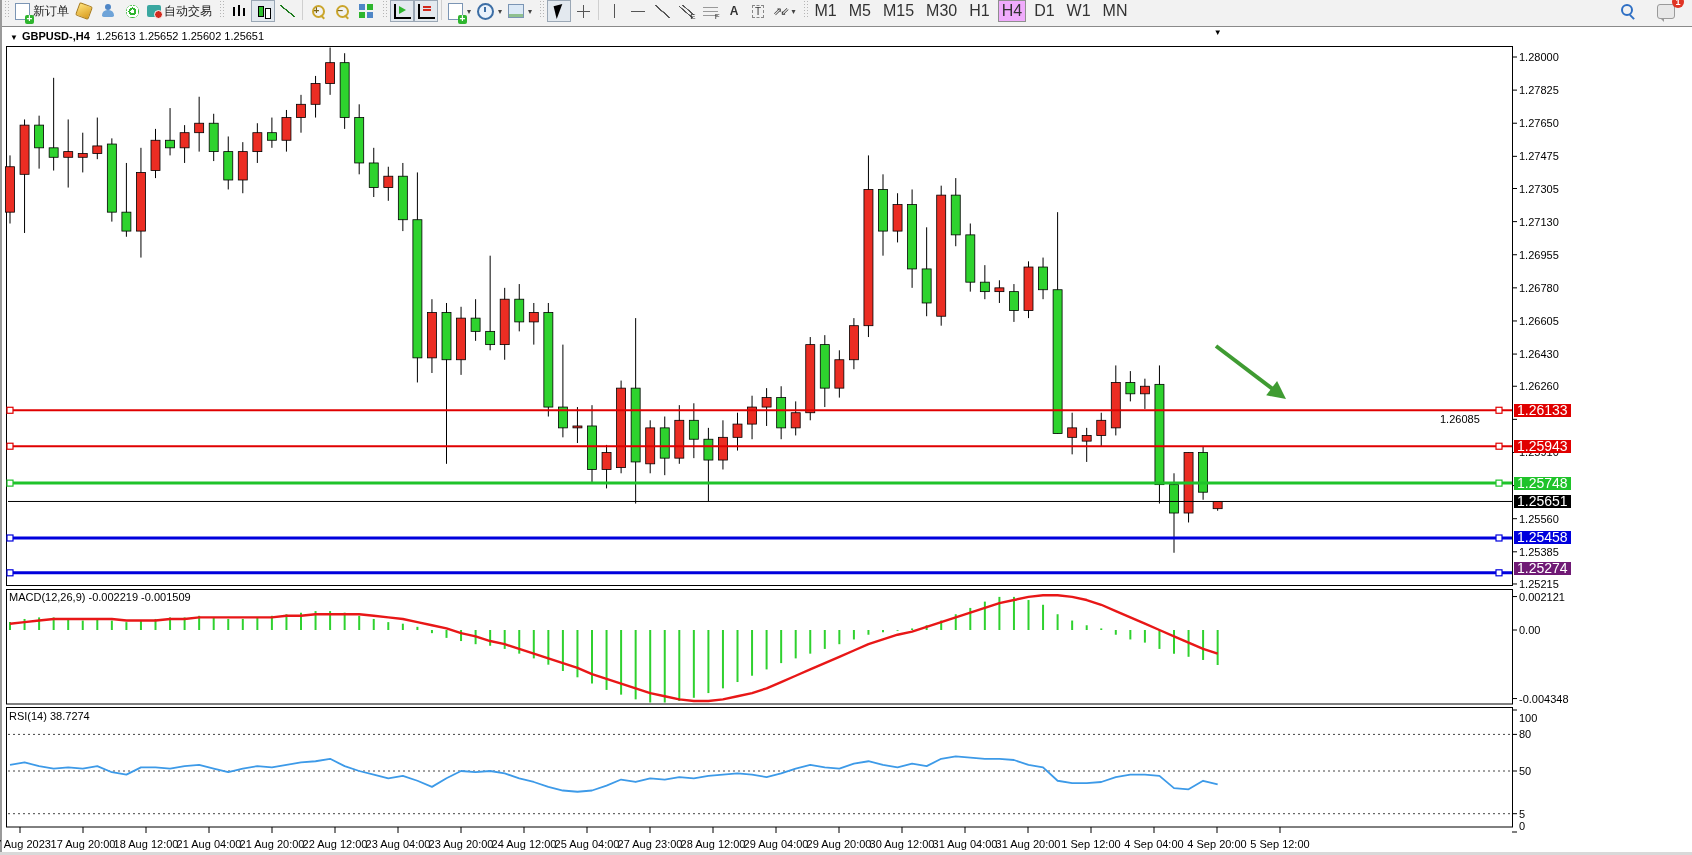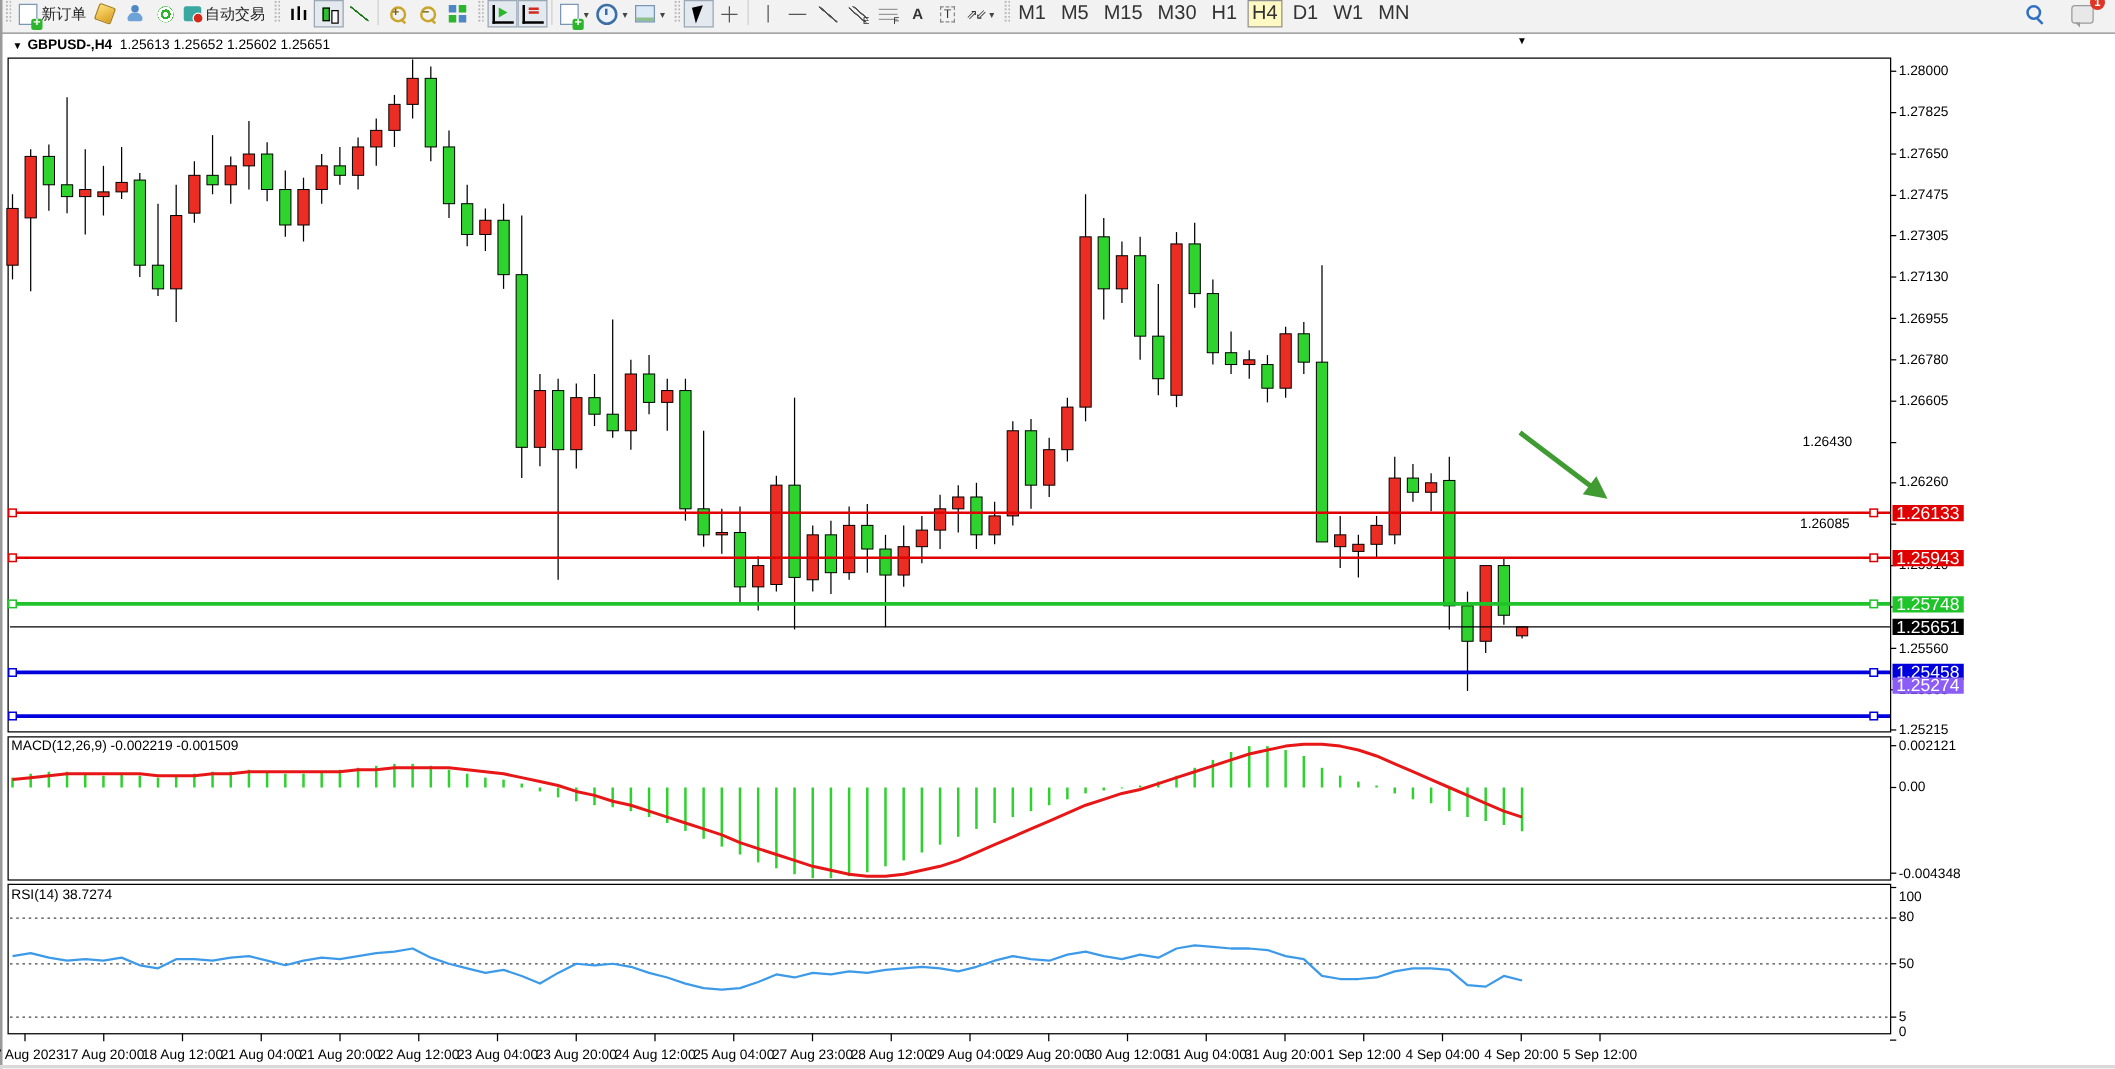--- a/index.html
+++ b/index.html
@@ -4,21 +4,21 @@
 <style>
   html,body{margin:0;padding:0;background:#fff;}
   #app{position:relative;width:1692px;height:855px;font-family:"Liberation Sans",sans-serif;overflow:hidden;background:#fff;}
   
   #toolbar{position:absolute;left:0;top:0;width:1692px;height:27px;background:#f2f2f2;border-bottom:1px solid #8a8a8a;display:flex;align-items:flex-start;box-sizing:border-box;}
   .grip{width:5px;height:18px;margin:0 3px 0 4px;background-image:radial-gradient(#b5b5b5 35%,transparent 40%);background-size:3px 3px;}
   .tbtn{height:22px;min-width:24px;display:flex;align-items:center;justify-content:center;gap:3px;padding:0 2px;border:1px solid transparent;box-sizing:border-box;font-size:12px;color:#222;cursor:default;}
   .tbtn.active{background:#e3e9ef;border:1px solid #9aa7b5;}
   .tbtn .lbl{font-size:12px;white-space:nowrap;}
   .tfbtn{height:22px;min-width:27px;padding:0 3px;display:flex;align-items:center;justify-content:center;font-size:16px;color:#333;border:1px solid transparent;box-sizing:border-box;margin-right:4px;}
-  .tfbtn.active{background:#fef9c3;border:1px solid #8f8f8f;}
+  .tfbtn.active{background:#f0abfc;border:1px solid #8f8f8f;}
   .caret{font-size:8px;color:#444;margin-left:1px;}
   
   .i-doc{position:relative;width:13px;height:15px;background:#fff;border:1px solid #7b95b4;}
   .i-doc::after{content:"+";position:absolute;right:-5px;bottom:-5px;color:#fff;background:#2eb52e;border-radius:2px;width:9px;height:9px;line-height:8px;font-size:10px;font-weight:bold;text-align:center;}
   .i-gold{width:12px;height:12px;background:linear-gradient(135deg,#ffe27a,#d89b1d);border:1px solid #a97a14;border-radius:2px;transform:rotate(20deg);}
   .i-person{position:relative;width:14px;height:14px;}
   .i-person::before{content:"";position:absolute;left:4px;top:0;width:6px;height:6px;border-radius:50%;background:#4f86c6;}
   .i-person::after{content:"";position:absolute;left:1px;top:6px;width:12px;height:7px;border-radius:6px 6px 2px 2px;background:#6ea3d8;}
   .i-signal{width:13px;height:13px;border-radius:50%;background:radial-gradient(circle,#fff 0 2px,#2eb52e 2px 4px,#fff 4px 6px,#2eb52e 6px 7px);}
   .i-robot{position:relative;width:14px;height:12px;background:#3aa7a0;border-radius:2px;}
@@ -547,34 +547,34 @@
   <div id="labels">
       <div class="ticklabel" style="left: 1519px; top: 51px;">1.28000</div>
       <div class="ticklabel" style="left: 1519px; top: 84.1135px;">1.27825</div>
       <div class="ticklabel" style="left: 1519px; top: 117.227px;">1.27650</div>
       <div class="ticklabel" style="left: 1519px; top: 150.34px;">1.27475</div>
       <div class="ticklabel" style="left: 1519px; top: 182.508px;">1.27305</div>
       <div class="ticklabel" style="left: 1519px; top: 215.621px;">1.27130</div>
       <div class="ticklabel" style="left: 1519px; top: 248.735px;">1.26955</div>
       <div class="ticklabel" style="left: 1519px; top: 281.848px;">1.26780</div>
       <div class="ticklabel" style="left: 1519px; top: 314.962px;">1.26605</div>
-      <div class="ticklabel" style="left: 1442px; top: 348.075px;">1.26430</div>
+      <div class="ticklabel" style="left: 1519px; top: 348.075px;">1.26430</div>
       <div class="ticklabel" style="left: 1519px; top: 380.243px;">1.26260</div>
       <div class="ticklabel" style="left: 1440px; top: 413.356px;">1.26085</div>
       <div class="ticklabel" style="left: 1519px; top: 446.47px;">1.25910</div>
       <div class="ticklabel" style="left: 1519px; top: 479.583px;">1.25735</div>
       <div class="ticklabel" style="left: 1519px; top: 512.697px;">1.25560</div>
       <div class="ticklabel" style="left: 1519px; top: 545.81px;">1.25385</div>
       <div class="ticklabel" style="left: 1519px; top: 577.978px;">1.25215</div>
       <div class="pricebox" style="top: 403.774px; background: rgb(224, 0, 0);">1.26133</div>
       <div class="pricebox" style="top: 439.726px; background: rgb(224, 0, 0);">1.25943</div>
       <div class="pricebox" style="top: 476.623px; background: rgb(31, 195, 42);">1.25748</div>
       <div class="pricebox" style="top: 494.978px; background: rgb(0, 0, 0);">1.25651</div>
       <div class="pricebox" style="top: 531.497px; background: rgb(0, 0, 221);">1.25458</div>
-      <div class="pricebox" style="top: 542px; background: #8b5cf6;">1.25274</div>
+      <div class="pricebox" style="top: 562px; background: #701a75;">1.25274</div>
       <div class="ticklabel" style="left: 1519px; top: 590.556px;">0.002121</div>
       <div class="ticklabel" style="left: 1519px; top: 624px;">0.00</div>
       <div class="ticklabel" style="left: 1519px; top: 692.559px;">-0.004348</div>
       <div class="ticklabel" style="left: 1519px; top: 712px;">100</div>
       <div class="ticklabel" style="left: 1519px; top: 728.4px;">80</div>
       <div class="ticklabel" style="left: 1519px; top: 765px;">50</div>
       <div class="ticklabel" style="left: 1519px; top: 807.7px;">5</div>
       <div class="ticklabel" style="left: 1519px; top: 820px;">0</div>
       <div class="timelabel" style="left: 20px;">17 Aug 2023</div>
       <div class="timelabel" style="left: 83px;">17 Aug 20:00</div>

